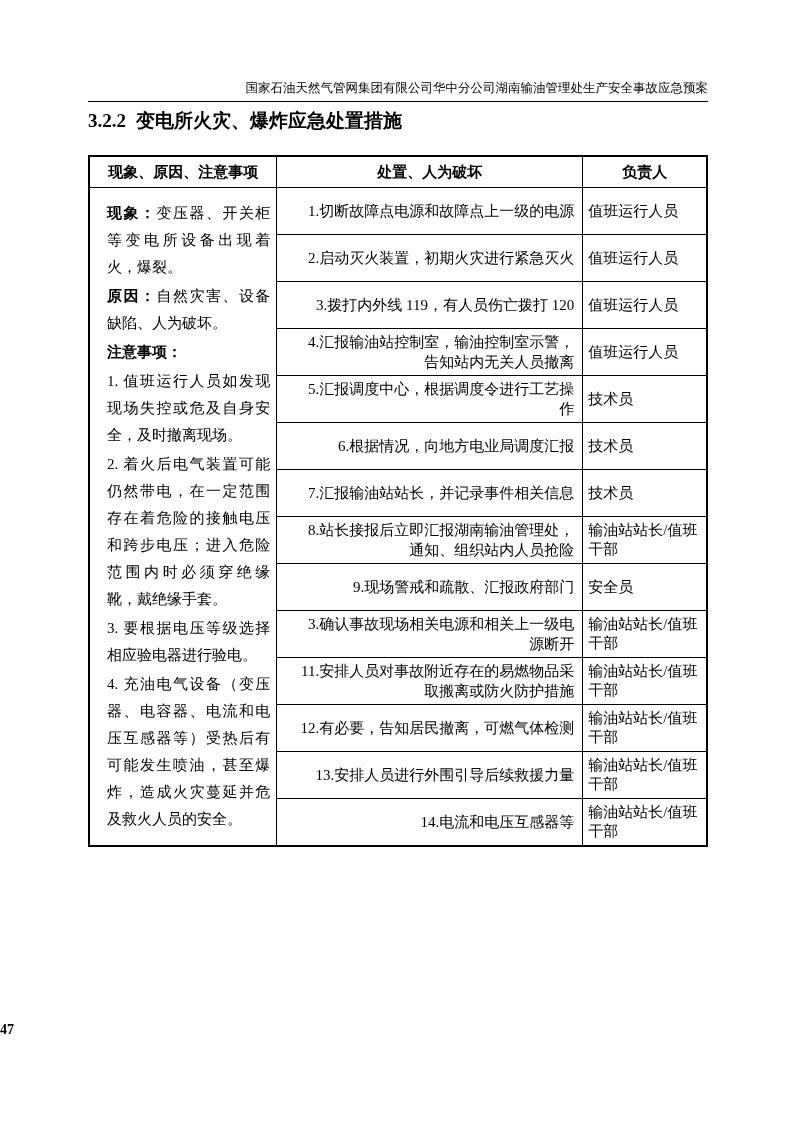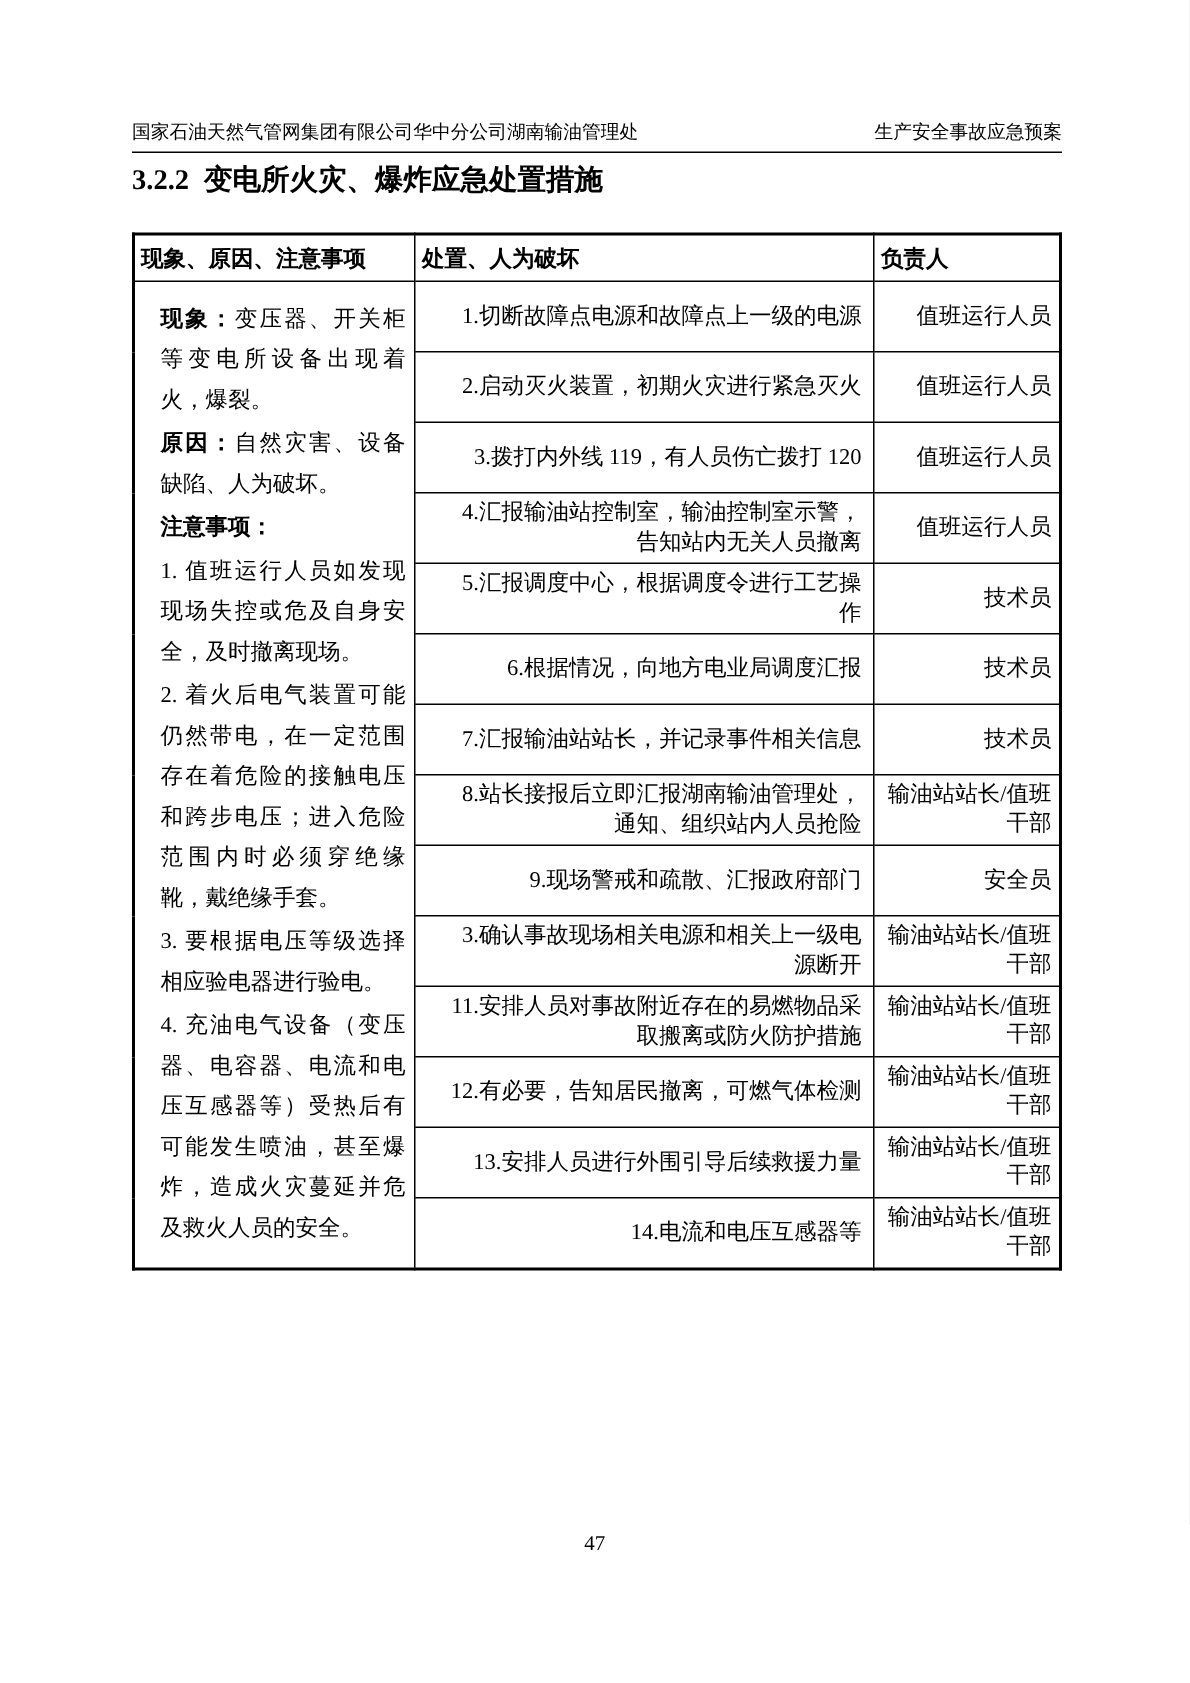--- a/index.html
+++ b/index.html
@@ -7,41 +7,41 @@
     position:relative;
     width:793px;height:1122px;
     background:#ffffff;
     margin:0 auto;
     font-family:"Liberation Serif","DejaVu Serif",serif;
     color:#000;
     overflow:hidden;
   }
   .content{position:absolute;left:88px;top:80px;width:620px;}
   .doc-header{
-    display:flex;justify-content:space-between;align-items:flex-end;
+    display:flex;justify-content:flex-end;align-items:flex-end;
     font-size:12.5px;line-height:1.3;
     padding-bottom:5px;border-bottom:1.6px solid #000;
   }
   .doc-title{
     margin:7px 0 22px 0;
     font-size:19px;font-weight:bold;line-height:1.25;
   }
   .doc-title .tnum{margin-right:10px;}
   table.proc{
     width:100%;
     border-collapse:collapse;
     border:2px solid #000;
     table-layout:fixed;
   }
   table.proc th, table.proc td{
     border:1px solid #000;
     font-size:15px;
   }
   table.proc th{
-    height:26px;font-weight:bold;text-align:left;
+    height:26px;font-weight:bold;text-align:center;
     padding:2px 4px;
   }
   col.c1{width:30.4%;} col.c2{width:49.5%;} col.c3{width:20.1%;}
   td.notes{
     vertical-align:top;
     padding:12px 6px 8px 17px;
     text-align:justify;
     line-height:27px;
   }
   td.notes p{margin:0 0 2px 0;}
@@ -49,29 +49,29 @@
   td.step{
     vertical-align:middle;
     height:40px;
     padding:3px 8px 3px 5px;
     line-height:20px;
     text-align:right;
   }
   .step-num{display:inline-block;min-width:29px;}
   td.owner{
     vertical-align:middle;
-    text-align:right;
+    text-align:left;
     height:40px;
     padding:2px 5px;
     font-size:14.5px;
     line-height:19px;
   }
   .page-number{
     position:absolute;left:0;top:1022px;width:100%;
-    text-align:center;font-size:14px;
+    text-align:left;font-size:14px;font-weight:bold;
   }
 </style>
 </head>
 <body>
 
 <div class="page">
   <div class="content">
 
     <div class="doc-header">
       <span>国家石油天然气管网集团有限公司华中分公司湖南输油管理处</span>

